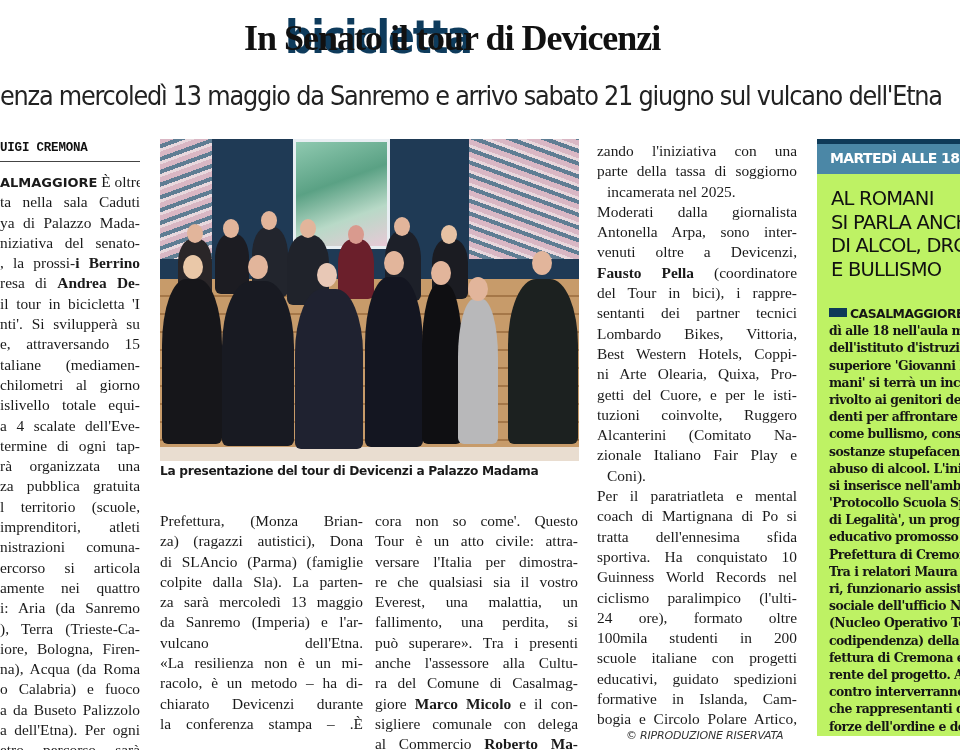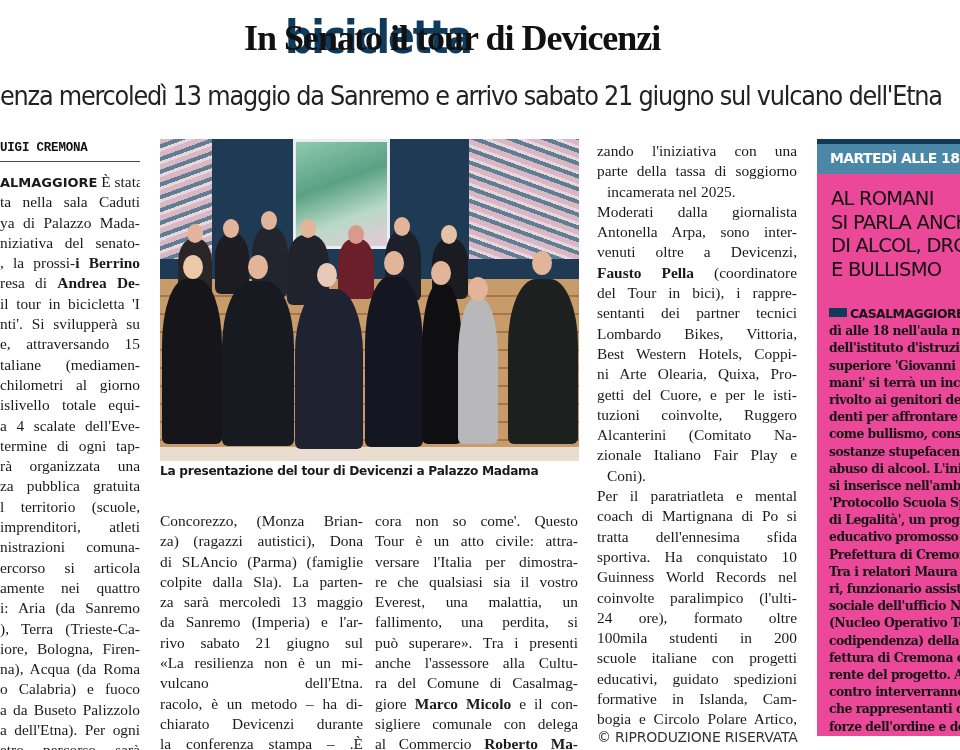--- a/index.html
+++ b/index.html
@@ -58,25 +58,25 @@
 
   .caption {
     position: absolute; left: 160px; top: 464px; width: 420px;
     font-family: "DejaVu Sans", sans-serif; font-weight: bold; font-size: 12.2px; color: #1a1a1a;
     letter-spacing: -0.3px; white-space: nowrap;
   }
   .col2 { left: 160px; top: 511px; width: 203px; }
   .col3 { left: 375px; top: 511px; width: 203px; }
   .col4 { left: 597px; top: 141px; width: 200px; }
   .repro {
-    position: absolute; left: 597px; top: 729px;
-    font-family: "DejaVu Sans", sans-serif; font-size: 14px; color: #333; letter-spacing: -0.2px;
-  }
-
-  .box { position: absolute; left: 817px; top: 139px; width: 143px; height: 597px; background: #ec4899; overflow: hidden; }
+    position: absolute; left: 626px; top: 729px;
+    font-family: "DejaVu Sans", sans-serif; font-size: 11px; color: #333; letter-spacing: -0.2px; font-style: italic;
+  }
+
+  .box { position: absolute; left: 817px; top: 139px; width: 143px; height: 597px; background: #bef264; overflow: hidden; }
   .box-top { position: absolute; left: 0; top: 0; width: 143px; height: 5px; background: #0f3a58; }
   .box-tag { position: absolute; left: 0; top: 5px; width: 143px; height: 30px; background: #4b87a6;
     color: #fff; font-family: "DejaVu Sans", sans-serif; font-weight: bold; font-size: 14px;
     padding: 6px 0 0 13px; letter-spacing: -0.6px; white-space: nowrap; }
   .box-title { position: absolute; left: 14px; top: 48px; width: 160px;
     font-family: "DejaVu Sans", sans-serif; font-size: 19.5px; line-height: 23.5px; color: #111;
     letter-spacing: -0.8px; white-space: nowrap; }
   .box-body { position: absolute; left: 12px; top: 166px; width: 150px;
     font-family: "DejaVu Serif", serif; font-weight: bold; font-size: 12.4px; line-height: 17.2px; color: #151515;
     letter-spacing: -0.5px; }
@@ -89,21 +89,21 @@
 
 <div class="headline">
   <span class="kicker">bicicletta</span>
   <span class="title">In Senato il tour di Devicenzi</span>
 </div>
 <div class="subtitle">enza mercoledì 13 maggio da Sanremo e arrivo sabato 21 giugno sul vulcano dell'Etna</div>
 
 <div class="byline">UIGI CREMONA</div>
 
 <div class="col col1" id="col1">
-    <p><b class="lead">ALMAGGIORE</b><span> È stata</span></p>
+    <p><b class="lead">ALMAGGIORE</b><span> È oltre</span></p>
     <p><span>ta nella sala Caduti</span></p>
     <p><span>ya di Palazzo Mada-</span></p>
     <p><span>niziativa del senato-</span></p>
     <p><span>, la prossi-</span><b>i Berrino</b></p>
     <p><span>resa di </span><b>Andrea De-</b></p>
     <p><span>il tour in bicicletta 'I</span></p>
     <p><span>nti'. Si svilupperà su</span></p>
     <p><span>e, attraversando 15</span></p>
     <p><span>taliane (mediamen-</span></p>
     <p><span>chilometri al giorno</span></p>
@@ -161,29 +161,28 @@
   <div class="person" style="left:262px;top:145px;width:40px;height:160px;background:#0f0f12"></div>
   <div class="head" style="left:271px;top:122px;width:20px;height:24px"></div>
   <div class="person" style="left:298px;top:160px;width:40px;height:145px;background:#b8b8ba"></div>
   <div class="head" style="left:308px;top:138px;width:20px;height:24px"></div>
   <div class="person" style="left:348px;top:140px;width:70px;height:165px;background:#1c2120"></div>
   <div class="head" style="left:372px;top:112px;width:20px;height:24px"></div>
 </div>
 <div class="caption">La presentazione del tour di Devicenzi a Palazzo Madama</div>
 
 <div class="col col2" id="col2">
-    <p><span>Concorezzo, (Monza Brian-</span></p>
+    <p><span>Prefettura, (Monza Brian-</span></p>
     <p><span>za) (ragazzi autistici), Dona</span></p>
     <p><span>di SLAncio (Parma) (famiglie</span></p>
     <p><span>colpite dalla Sla). La parten-</span></p>
     <p><span>za sarà mercoledì 13 maggio</span></p>
     <p><span>da Sanremo (Imperia) e l'ar-</span></p>
-    <p><span>rivo sabato 21 giugno sul</span></p>
+    <p><span>vulcano dell'Etna.</span></p>
     <p><span>«La resilienza non è un mi-</span></p>
-    <p><span>vulcano dell'Etna.</span></p>
     <p><span>racolo, è un metodo – ha di-</span></p>
     <p><span>chiarato Devicenzi durante</span></p>
     <p><span>la conferenza stampa – .È</span></p>
   </div>
 <div class="col col3" id="col3">
     <p><span>cora non so come'. Questo</span></p>
     <p><span>Tour è un atto civile: attra-</span></p>
     <p><span>versare l'Italia per dimostra-</span></p>
     <p><span>re che qualsiasi sia il vostro</span></p>
     <p><span>Everest, una malattia, un</span></p>
@@ -211,21 +210,21 @@
     <p><span>getti del Cuore, e per le isti-</span></p>
     <p><span>tuzioni coinvolte, Ruggero</span></p>
     <p><span>Alcanterini (Comitato Na-</span></p>
     <p><span>zionale Italiano Fair Play e</span></p>
     <p class="last"><span>Coni).</span></p>
     <p><span>Per il paratriatleta e mental</span></p>
     <p><span>coach di Martignana di Po si</span></p>
     <p><span>tratta dell'ennesima sfida</span></p>
     <p><span>sportiva. Ha conquistato 10</span></p>
     <p><span>Guinness World Records nel</span></p>
-    <p><span>coinvolte paralimpico (l'ulti-</span></p>
+    <p><span>ciclismo paralimpico (l'ulti-</span></p>
     <p><span>24 ore), formato oltre</span></p>
     <p><span>100mila studenti in 200</span></p>
     <p><span>scuole italiane con progetti</span></p>
     <p><span>educativi, guidato spedizioni</span></p>
     <p><span>formative in Islanda, Cam-</span></p>
     <p><span>bogia e Circolo Polare Artico,</span></p>
     <p></p>
   </div>
 <div class="repro">© RIPRODUZIONE RISERVATA</div>
 

